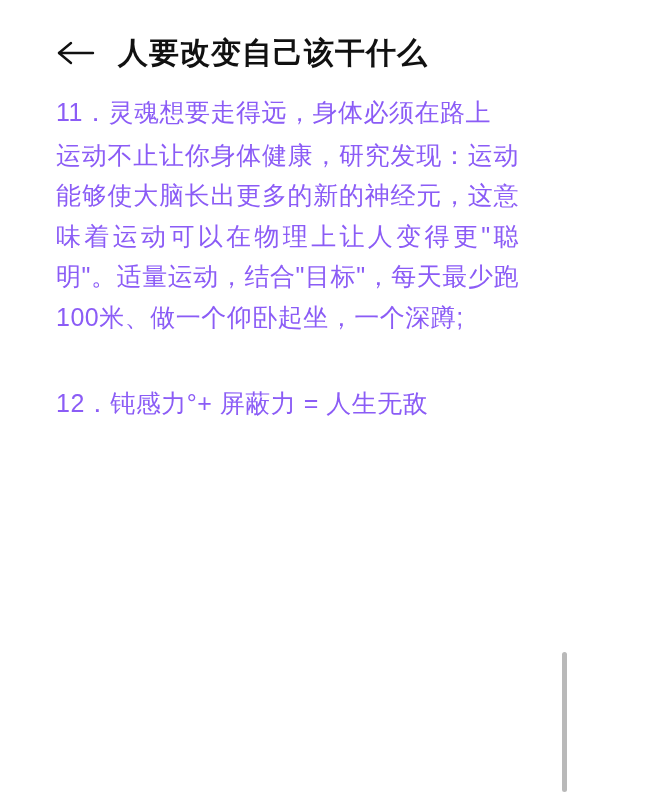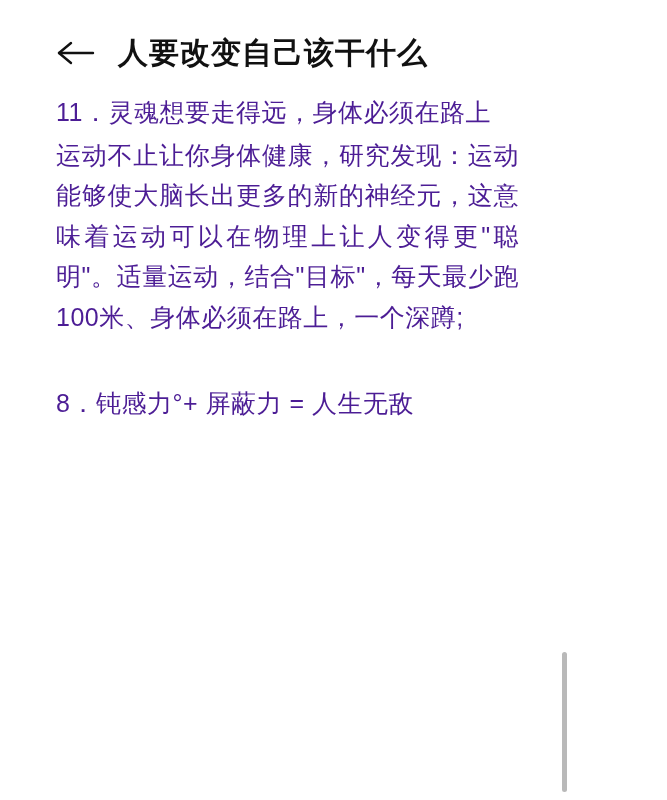--- a/index.html
+++ b/index.html
@@ -46,21 +46,21 @@
     font-weight: 700;
     letter-spacing: 1px;
     margin-left: 18px;
     line-height: 1.2;
     color: #111;
     white-space: nowrap;
   }
   .article {
     font-size: 25px;
     line-height: 1.62;
-    color: #4c1d95;
+    color: #8b5cf6;
     letter-spacing: 0.5px;
   }
   .section {
     margin-bottom: 8px;
   }
   .sec-head {
     font-size: 25px;
     line-height: 1.62;
     margin-bottom: 2px;
     letter-spacing: 0.5px;
@@ -98,26 +98,26 @@
         </svg>
       </span>
     </div>
     <div class="title">人要改变自己该干什么</div>
   </div>
 
   <div class="article">
 
     <div class="section">
       <div class="sec-head">11．灵魂想要走得远，身体必须在路上</div>
-      <div class="sec-body">运动不止让你身体健康，研究发现：运动能够使大脑长出更多的新的神经元，这意味着运动可以在物理上让人变得更"聪明"。适量运动，结合"目标"，每天最少跑100米、身体必须在路上，一个深蹲;</div>
+      <div class="sec-body">运动不止让你身体健康，研究发现：运动能够使大脑长出更多的新的神经元，这意味着运动可以在物理上让人变得更"聪明"。适量运动，结合"目标"，每天最少跑100米、做一个仰卧起坐，一个深蹲;</div>
     </div>
 
     <div class="gap"></div>
 
     <div class="section">
-      <div class="sec-head">8．钝感力°+ 屏蔽力 = 人生无敌</div>
+      <div class="sec-head">12．钝感力°+ 屏蔽力 = 人生无敌</div>
     </div>
 
   </div>
 
   <div class="scrollbar"></div>
 
 </div>
 
 </body></html>

